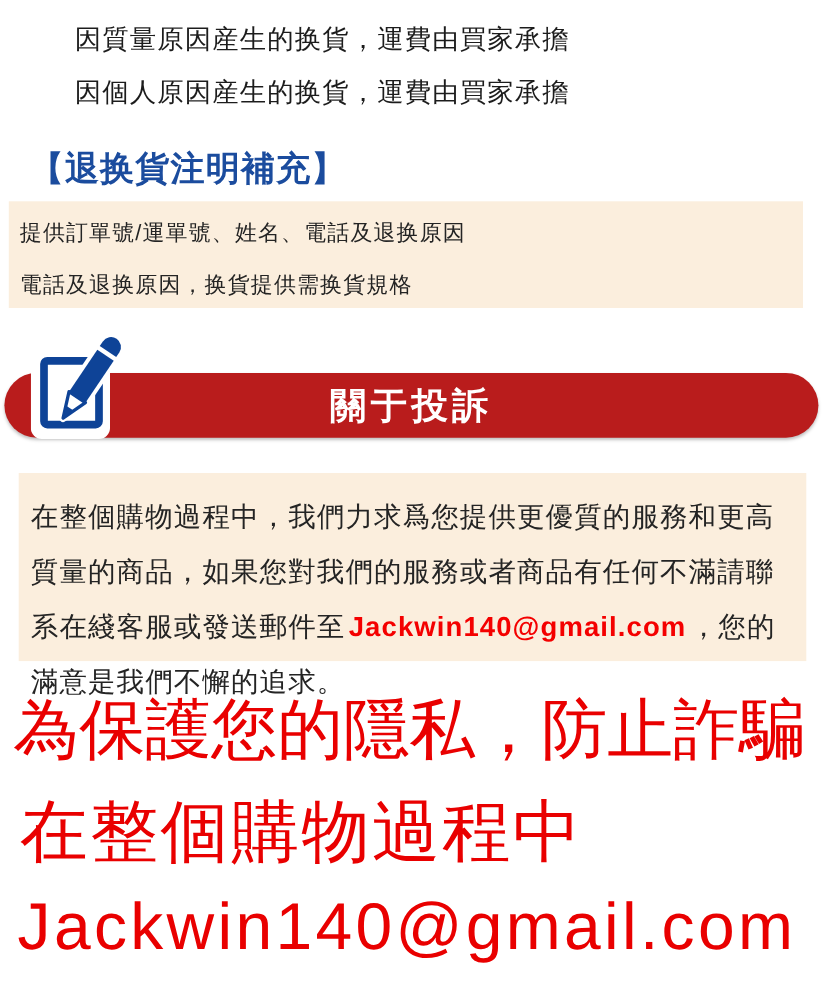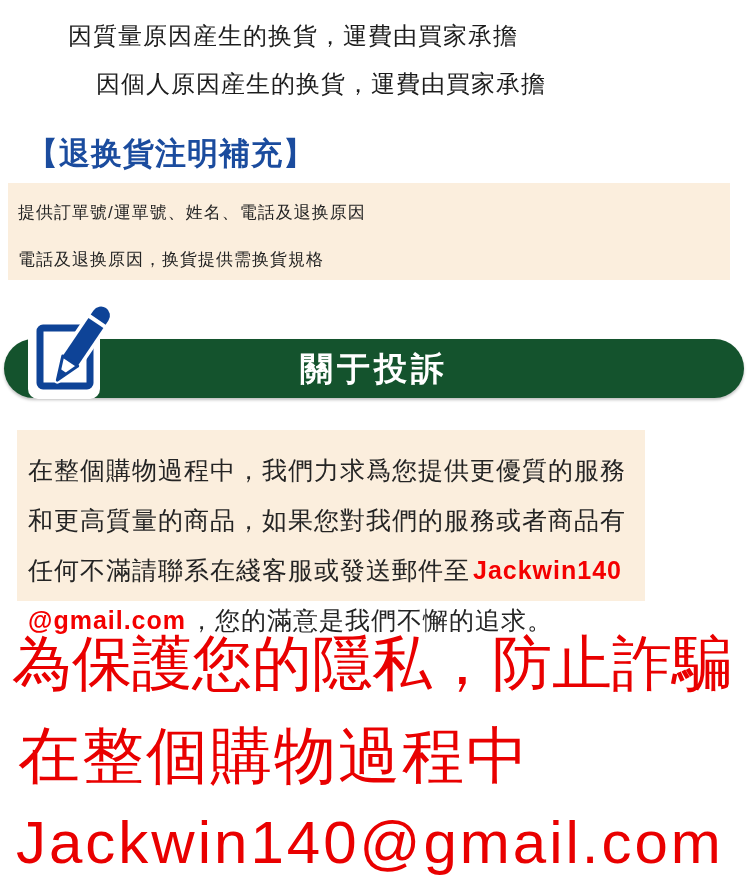--- a/index.html
+++ b/index.html
@@ -9,58 +9,58 @@
     position: relative;
     overflow: hidden;
     font-family: "Liberation Sans", "DejaVu Sans", sans-serif;
     color: #1f1f1f;
   }
   .abs { position: absolute; margin: 0; }
 
   
   .note { left: 68px; font-size: 24px; color: #1c1c1c; letter-spacing: 1px; white-space: nowrap; }
   .note.l1 { top: 20px; }
-  .note.l2 { top: 68px; margin-left: 28px; }
+  .note.l2 { top: 68px; }
 
   
   .sup-heading {
     left: 27px; top: 133px;
     font-size: 31px; font-weight: bold;
     color: #1b4c9e; letter-spacing: 1px;
     white-space: nowrap;
   }
 
   
   .cream-box { background: #fbeedd; }
   .box1 { left: 8px; top: 183px; width: 722px; height: 97px; }
   .box1 p {
     margin: 0; padding-left: 10px;
-    font-size: 17px; line-height: 47px;
+    font-size: 20px; line-height: 47px;
     color: #242424; letter-spacing: 1px; white-space: nowrap;
   }
   .box1 { padding-top: 6px; box-sizing: border-box; }
 
   
   .banner {
     left: 4px; top: 339px; width: 740px; height: 59px;
-    background: #14532d; border-radius: 30px;
+    background: #b91c1c; border-radius: 30px;
     box-shadow: 0 2px 3px rgba(0,0,0,0.25);
     text-align: center;
   }
   .banner-title {
     display: inline-block;
     line-height: 59px; font-size: 33px; font-weight: bold;
     color: #ffffff; letter-spacing: 4px;
   }
 
   
   .icon-badge { left: 28px; top: 302px; width: 96px; height: 101px; }
 
   
-  .box2 { left: 17px; top: 430px; width: 628px; height: 171px; box-sizing: border-box; }
+  .box2 { left: 17px; top: 430px; width: 716px; height: 171px; box-sizing: border-box; }
   .box2 .complaint-text {
     margin: 0; padding: 15px 18px 0 11px;
     font-size: 25px; line-height: 50px;
     color: #242424; letter-spacing: 1px;
     word-break: break-all;
   }
   .email-inline {
     color: #f40000; font-weight: bold;
     text-decoration: none;
     padding: 0 3px;

